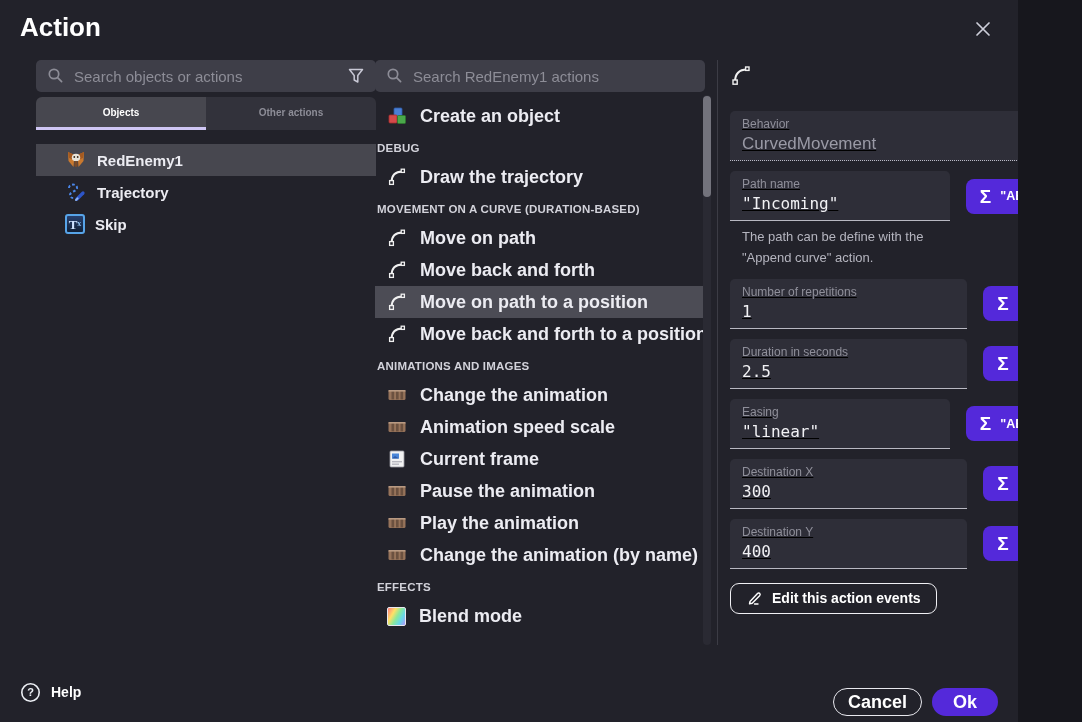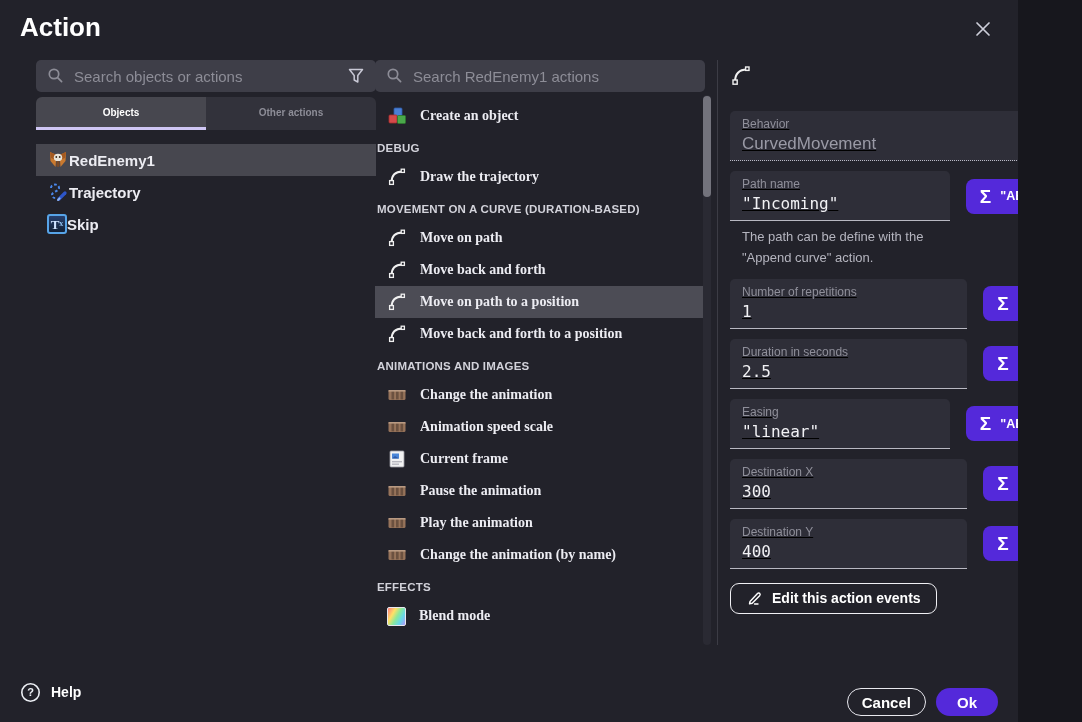--- a/index.html
+++ b/index.html
@@ -16,30 +16,30 @@
   .search input { flex:1; min-width:0; background:transparent; border:none; outline:none; color:#e8e8ee; font-size:15px; font-family:inherit; }
   .search input::placeholder { color:#8d8d97; }
 
   
   .col-left { position:absolute; left:36px; top:60px; width:340px; }
   .tabbar { display:flex; height:33px; margin-top:5px; }
   .tab { flex:1; display:flex; align-items:center; justify-content:center; font-weight:700; font-size:10px; cursor:pointer; border-bottom:3px solid transparent; }
   .tab.active { background:#47474f; color:#fff; border-radius:6px 0 0 0; border-bottom-color:var(--tab-underline,#cfc6f4); }
   .tab.inactive { background:#32323b; color:#8d8d97; border-radius:0 6px 0 0; }
   .obj-list { margin-top:14px; }
-  .obj-row { display:flex; align-items:center; height:32px; padding:0 11px; cursor:pointer; }
+  .obj-row { display:flex; align-items:center; gap:10px; height:32px; padding:0 29px; cursor:pointer; }
   .obj-row.selected { background:var(--selection,#47474f); }
   .obj-row .lbl { font-weight:700; font-size:15px; color:#ececf2; white-space:nowrap; }
 
   
   .col-mid { position:absolute; left:375px; top:60px; width:330px; }
   .mid-list { margin-top:8px; }
   .act-row { display:flex; align-items:center; gap:13px; height:32px; padding:0 12px; cursor:pointer; }
   .act-row.selected { background:#4c4c55; }
-  .act-row .lbl { font-weight:700; font-size:14px; color:#ececf2; white-space:nowrap;font-family:Liberation Serif, serif; }
+  .act-row .lbl { font-weight:700; font-size:18px; color:#ececf2; white-space:nowrap; }
   .sec-hdr { display:flex; align-items:center; height:22px; margin:5px 0 2px; padding:0 2px; font-size:11.5px; font-weight:700; letter-spacing:.2px; color:#d2d2da; white-space:nowrap; }
   .scrollbar-track { position:absolute; left:703px; top:95px; width:8px; height:550px; background:#2a2a33; border-radius:4px; }
   .scrollbar-thumb { position:absolute; left:0; top:1px; width:8px; height:101px; background:#73737c; border-radius:4px; cursor:pointer; }
   .v-divider { position:absolute; left:717px; top:60px; width:1px; height:585px; background:#3c3c45; }
 
   
   .col-right { position:absolute; left:730px; top:62px; width:323px; }
   .desc { display:flex; gap:13px; align-items:flex-start; }
   .desc .txt { font-weight:700; font-size:13.5px; line-height:1.4; color:#f2f2f6; width:298px; }
   .field-row { display:flex; align-items:center; gap:16px; margin-top:10px; }
@@ -55,21 +55,21 @@
   .expr .sigma { font-size:19px; font-weight:700; line-height:1; }
   .expr .elabel { font-size:12.5px; font-weight:700; font-family:"Liberation Sans",sans-serif; }
   .helper { margin:6px 0 2px 12px; width:232px; font-size:13px; line-height:1.6; color:#b5b5bf; }
   .edit-btn { margin-top:14px; display:inline-flex; align-items:center; gap:9px; height:31px; padding:0 15px; background:transparent; border:1px solid #f0f0f4; border-radius:9px; color:#fff; font-weight:700; font-size:14px; font-family:inherit; cursor:pointer; }
 
   
   .footer { position:absolute; left:0; right:0; bottom:0; height:60px; display:flex; align-items:center; padding:0 20px; }
   .help { display:flex; align-items:center; gap:10px; cursor:pointer; }
   .help .lbl { font-weight:700; font-size:14px; color:#fff; }
   .footer .spacer { flex:1; }
-  .btn { height:28px; border-radius:14px; font-weight:700; font-size:15px; font-family:inherit; cursor:pointer; display:flex; align-items:center; justify-content:center;margin-top:20px; }
+  .btn { height:28px; border-radius:14px; font-weight:700; font-size:18px; font-family:inherit; cursor:pointer; display:flex; align-items:center; justify-content:center;margin-top:20px; }
   .btn.cancel { background:transparent; border:1px solid #e8e8ee; color:#fff; padding:0 14px; margin-right:10px; }
   .btn.ok { background:var(--accent,#5429da); border:none; color:#fff; padding:0 21px; }
 
   
   .i20 { width:20px; height:20px; flex:0 0 auto; }
   .i22 { width:22px; height:22px; flex:0 0 auto; }
   .blend-swatch { width:19px; height:19px; border-radius:2px; border:1px solid #e8e8ee; background:linear-gradient(120deg,#ff7b7b,#ffe066 30%,#8ce99a 52%,#66d9e8 74%,#b197fc); }
   .skip-box { width:20px; height:20px; border:2px solid #57a4e8; border-radius:3px; background:linear-gradient(#27406e,#122035); display:flex; align-items:center; justify-content:center; color:#cfe3ff; font-family:"Liberation Serif",serif; font-weight:700; font-size:13px; line-height:1; }
   .skip-box sub { font-size:8px; color:#8fc1f0; }
 </style>

